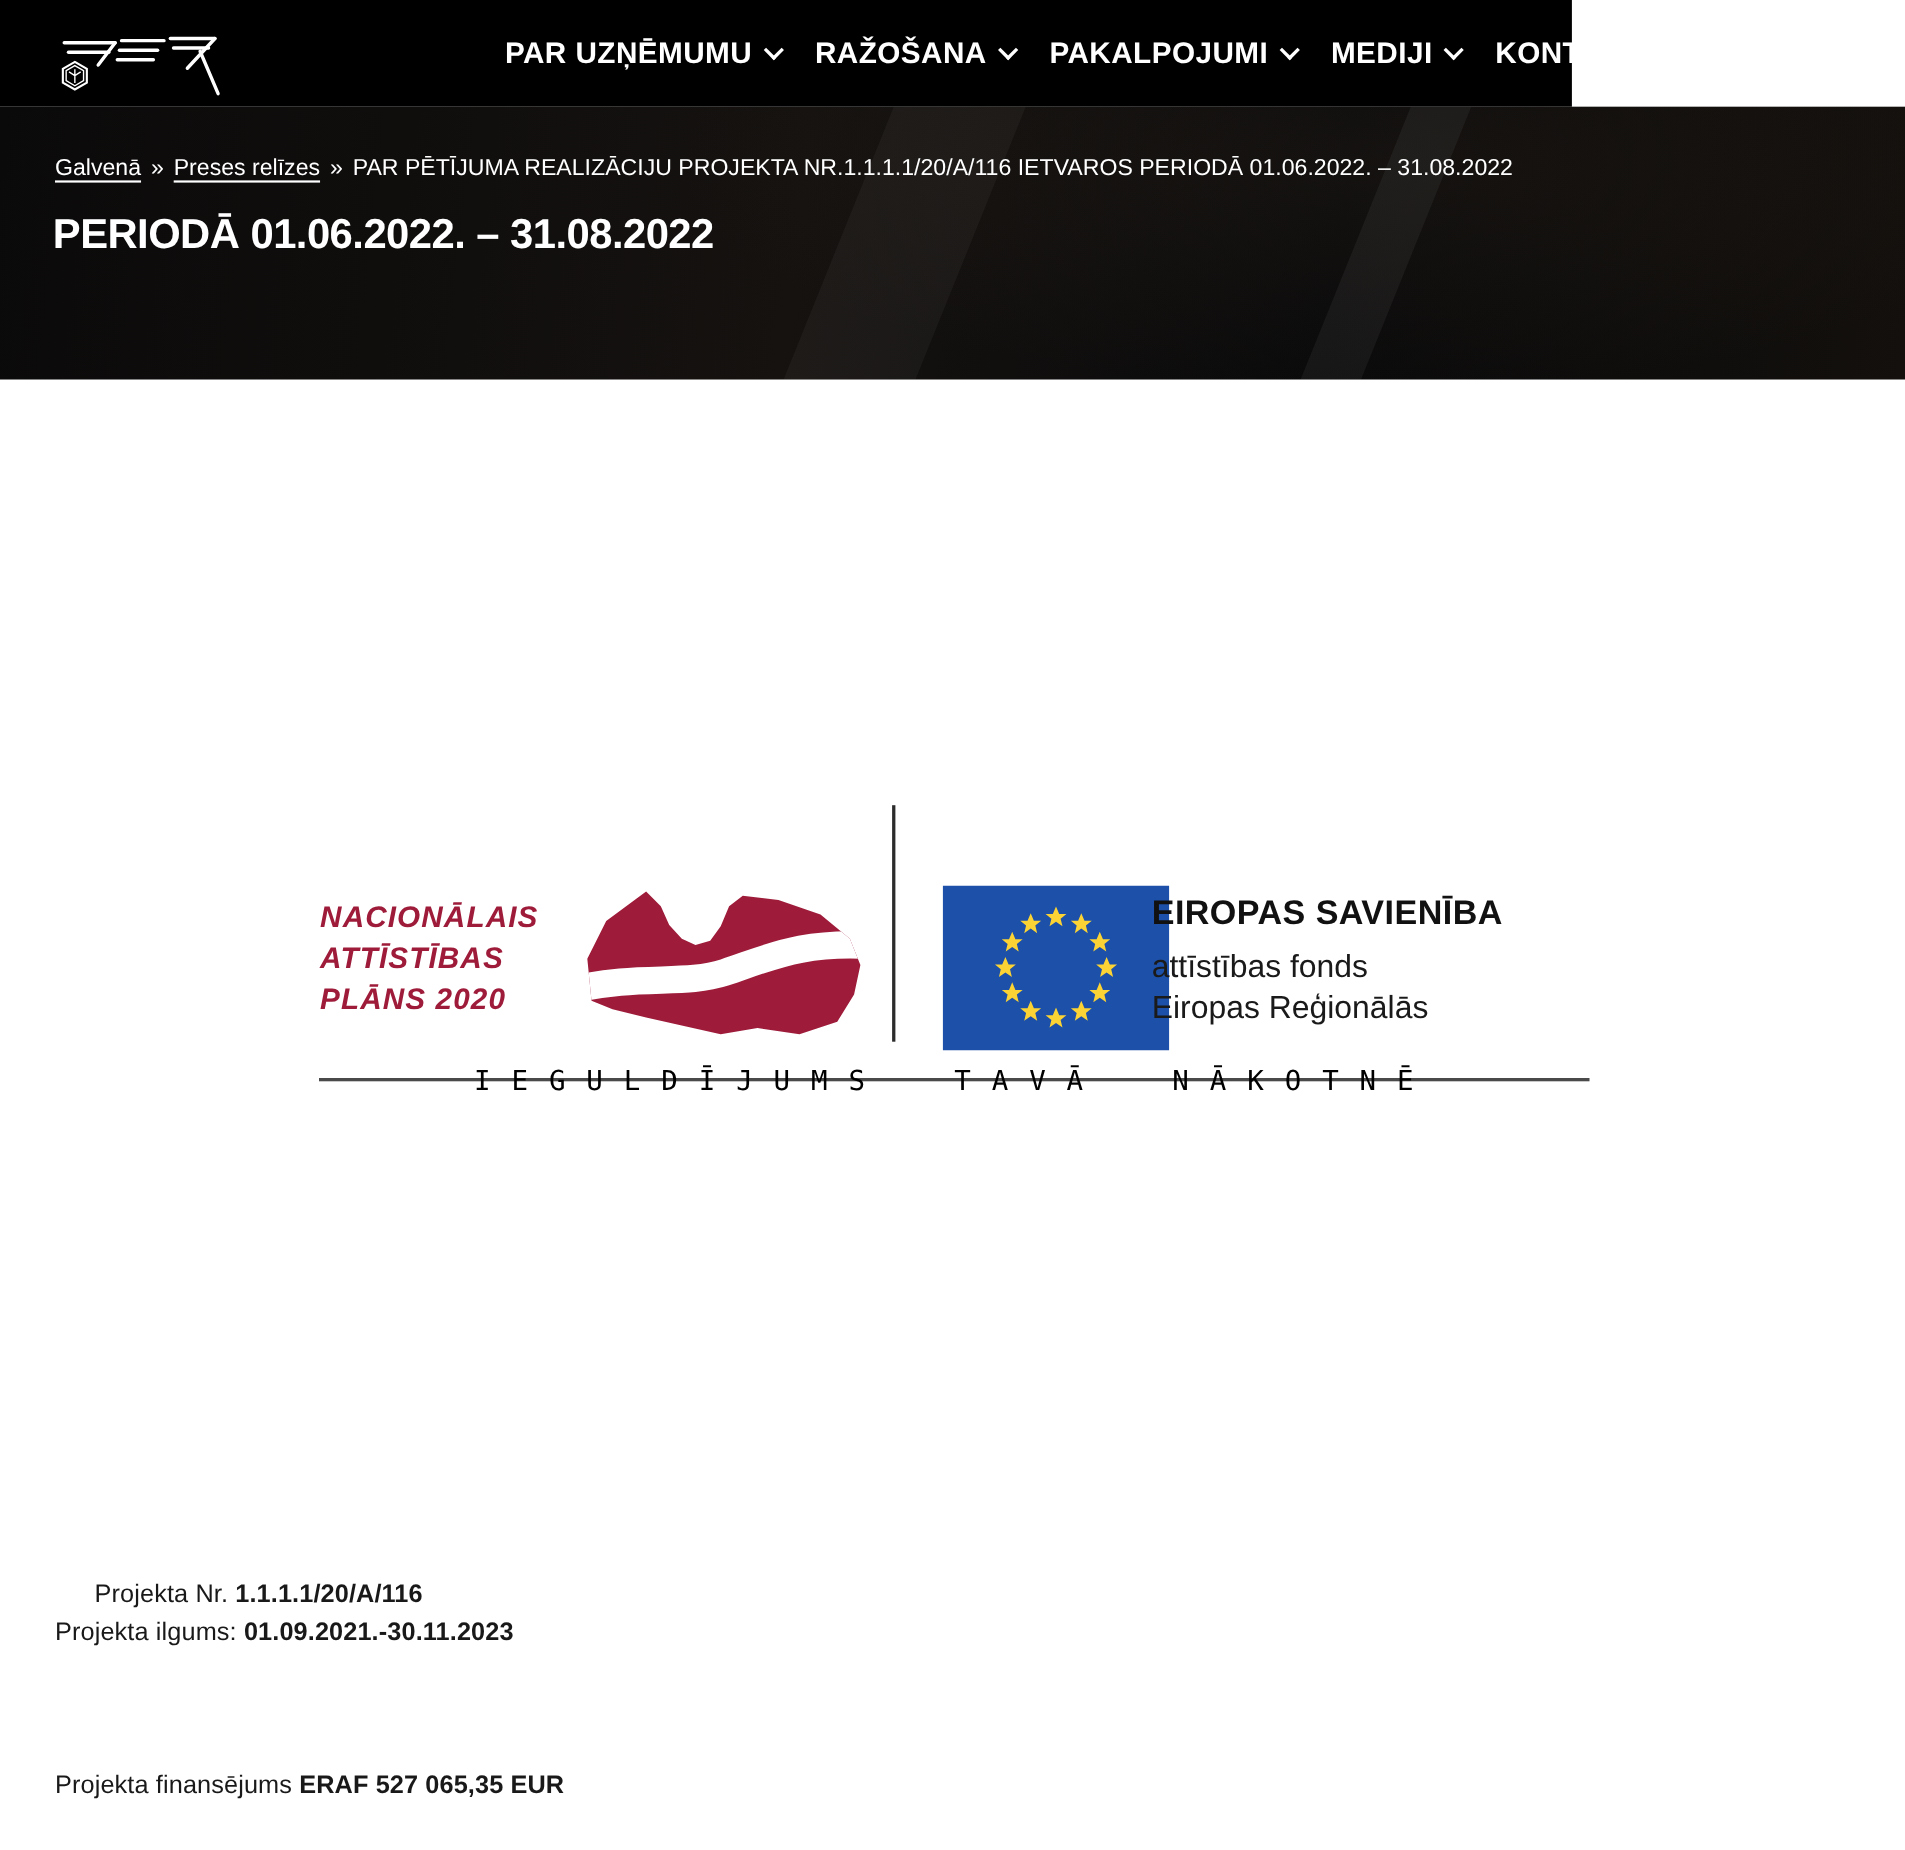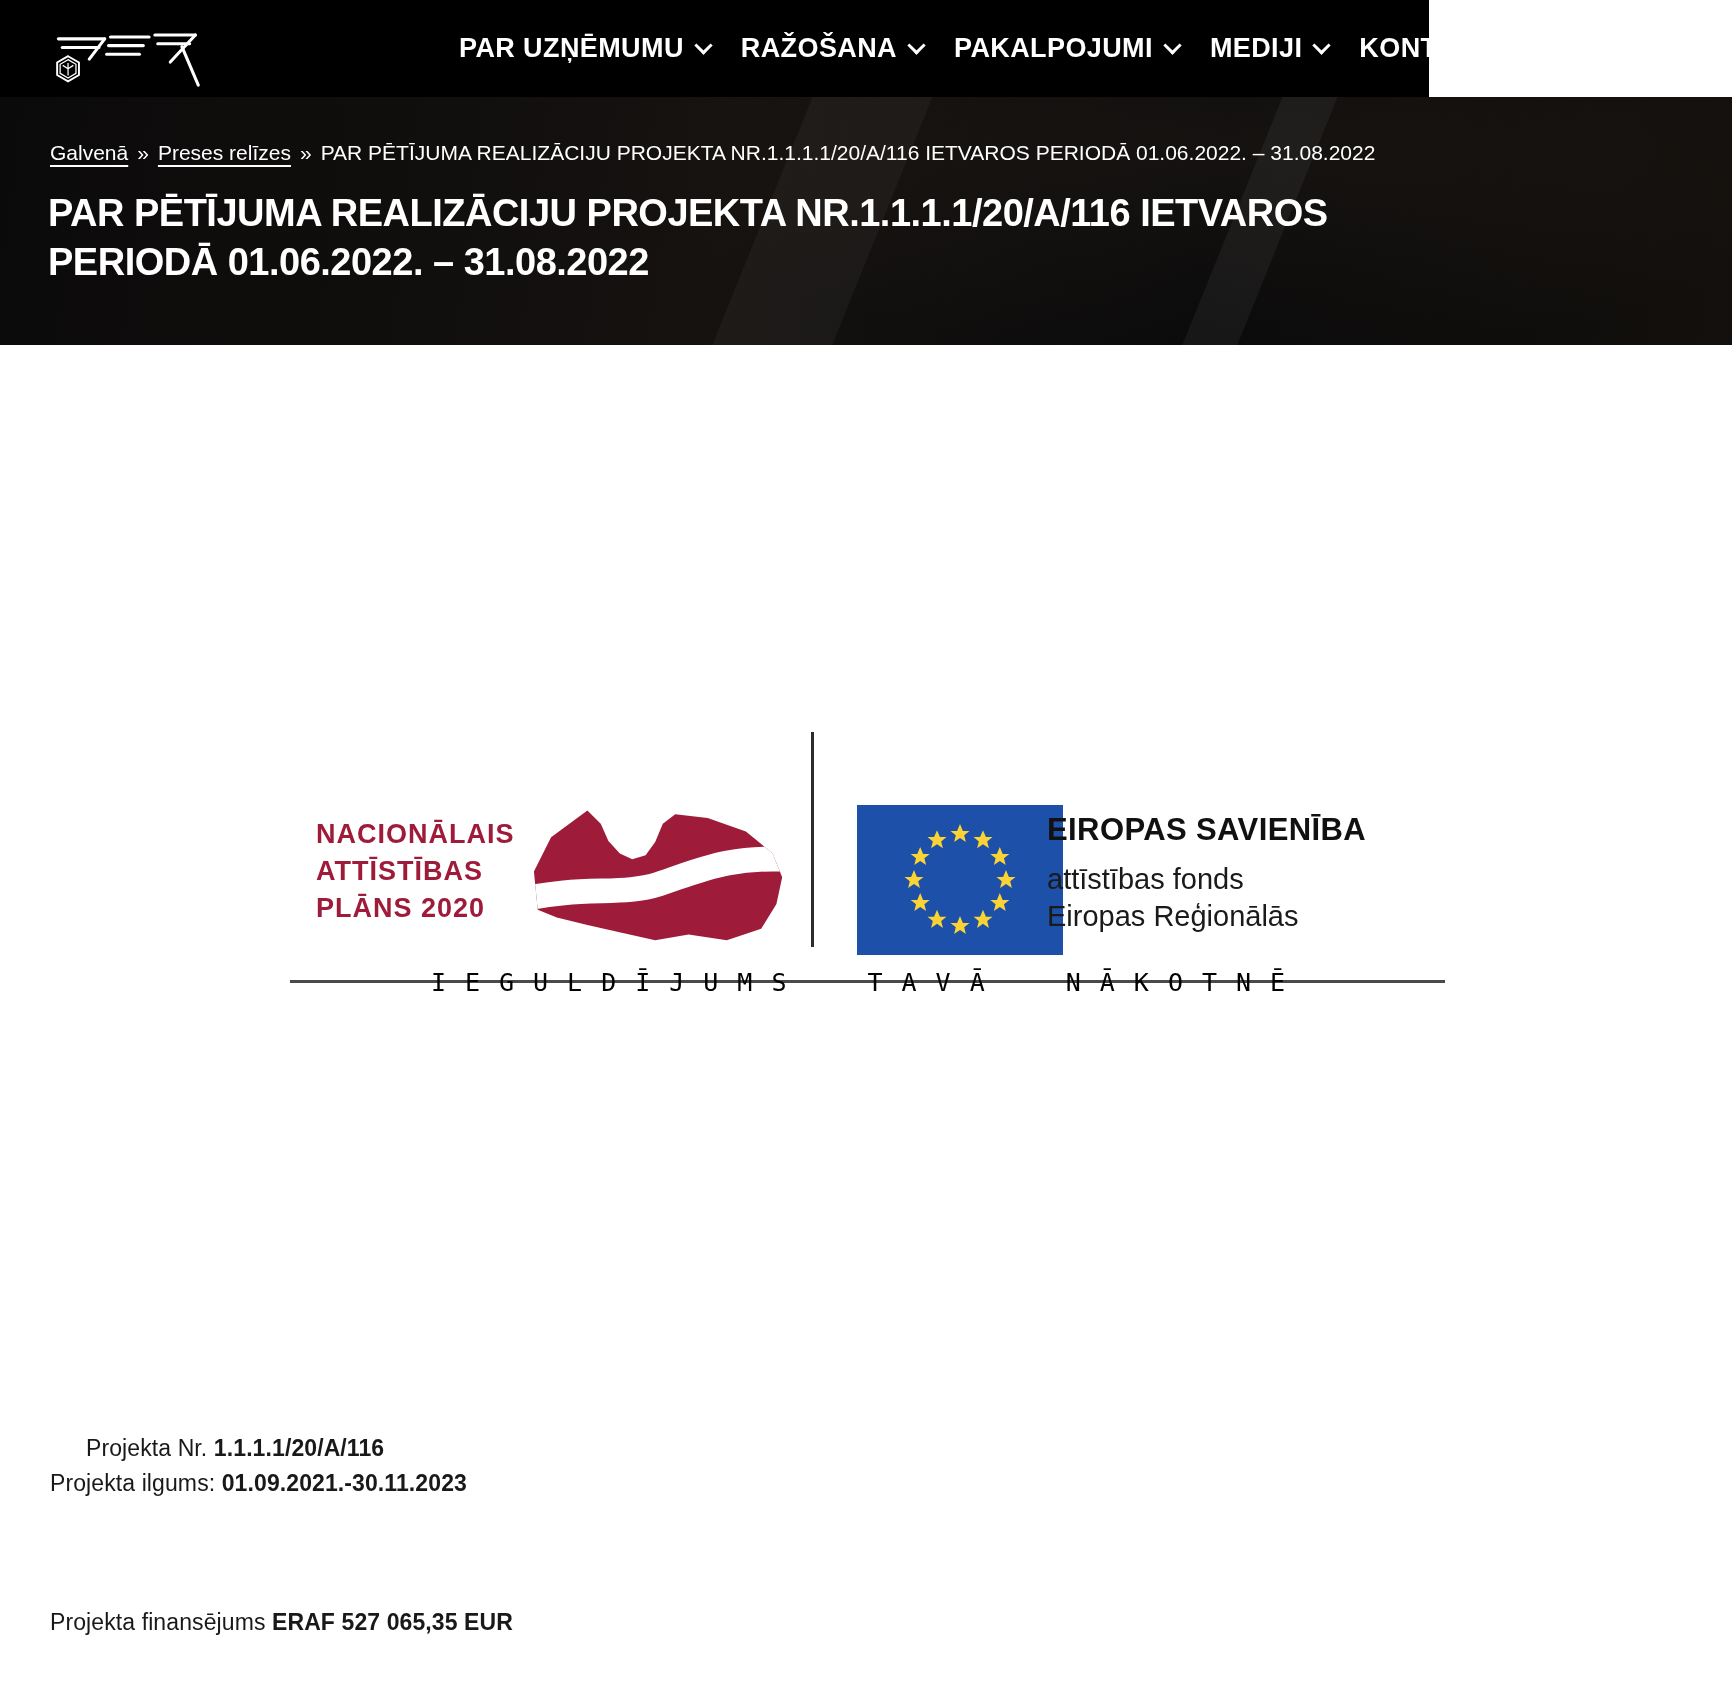--- a/index.html
+++ b/index.html
@@ -25,22 +25,22 @@
   .streak{position:absolute;top:-20px;height:300px;background:#fff;opacity:.04;transform:skewX(-22deg);}
   .streak.s1{left:760px;width:120px;}
   .streak.s2{left:1230px;width:55px;opacity:.05;}
   .breadcrumb{position:absolute;left:50px;top:44px;font-size:21px;color:#fff;white-space:nowrap;}
   .breadcrumb a{color:#fff;text-decoration:underline;text-underline-offset:5px;cursor:pointer;margin-top:31px;}
   .bc-sep{margin:0 9px;}
   .hero-title{position:absolute;left:48px;top:92px;width:1400px;color:#fff;
     font-size:38px;font-weight:700;line-height:49px;letter-spacing:-.5px;}
 
   
-  .nap-text{position:absolute;left:316px;top:816px;color:#9e1c3a;font-size:27px;
-    font-weight:700;line-height:37px;letter-spacing:1px;}
+  .nap-text{position:absolute;left:291px;top:816px;color:#9e1c3a;font-size:27px;
+    font-weight:700;line-height:37px;letter-spacing:1px;font-style:italic;}
   .latvia{position:absolute;left:530px;top:799px;}
   .v-divider{position:absolute;left:811px;top:732px;width:3px;height:215px;background:#2c2c2c;}
   .eu-flag{position:absolute;left:857px;top:805px;}
   .eu-text{position:absolute;left:1047px;top:812px;color:#111;}
   .eu-title{font-size:31px;font-weight:700;letter-spacing:.4px;}
   .eu-sub{font-size:29px;line-height:37px;margin-top:13px;color:#1a1a1a;}
 
   .hr-line{position:absolute;left:290px;top:980px;width:1155px;height:3px;background:#4a4a4a;}
   .tagline{position:absolute;left:290px;top:968px;width:1155px;text-align:center;
     font-family:"DejaVu Sans Mono",monospace;font-size:25px;color:#000000;
@@ -103,21 +103,20 @@
   </nav>
 </header>
 
 <section class="hero">
   <div class="streak s1"></div>
   <div class="streak s2"></div>
   <div class="breadcrumb">
     <a>Galvenā</a><span class="bc-sep">»</span><a>Preses relīzes</a><span class="bc-sep">»</span><span>PAR PĒTĪJUMA REALIZĀCIJU PROJEKTA NR.1.1.1.1/20/A/116 IETVAROS PERIODĀ 01.06.2022. – 31.08.2022</span>
   </div>
   <h1 class="hero-title" style="margin:0;">
-    <div>PAR PĒTĪJUMA REALIZĀCIJU PROJEKTA NR.1.1.1.1/20/A/116 IETVAROS</div>
     <div>PERIODĀ 01.06.2022. – 31.08.2022</div>
   </h1>
 </section>
 
 <div class="nap-text">
   <div>NACIONĀLAIS</div>
   <div>ATTĪSTĪBAS</div>
   <div>PLĀNS 2020</div>
 </div>
 

